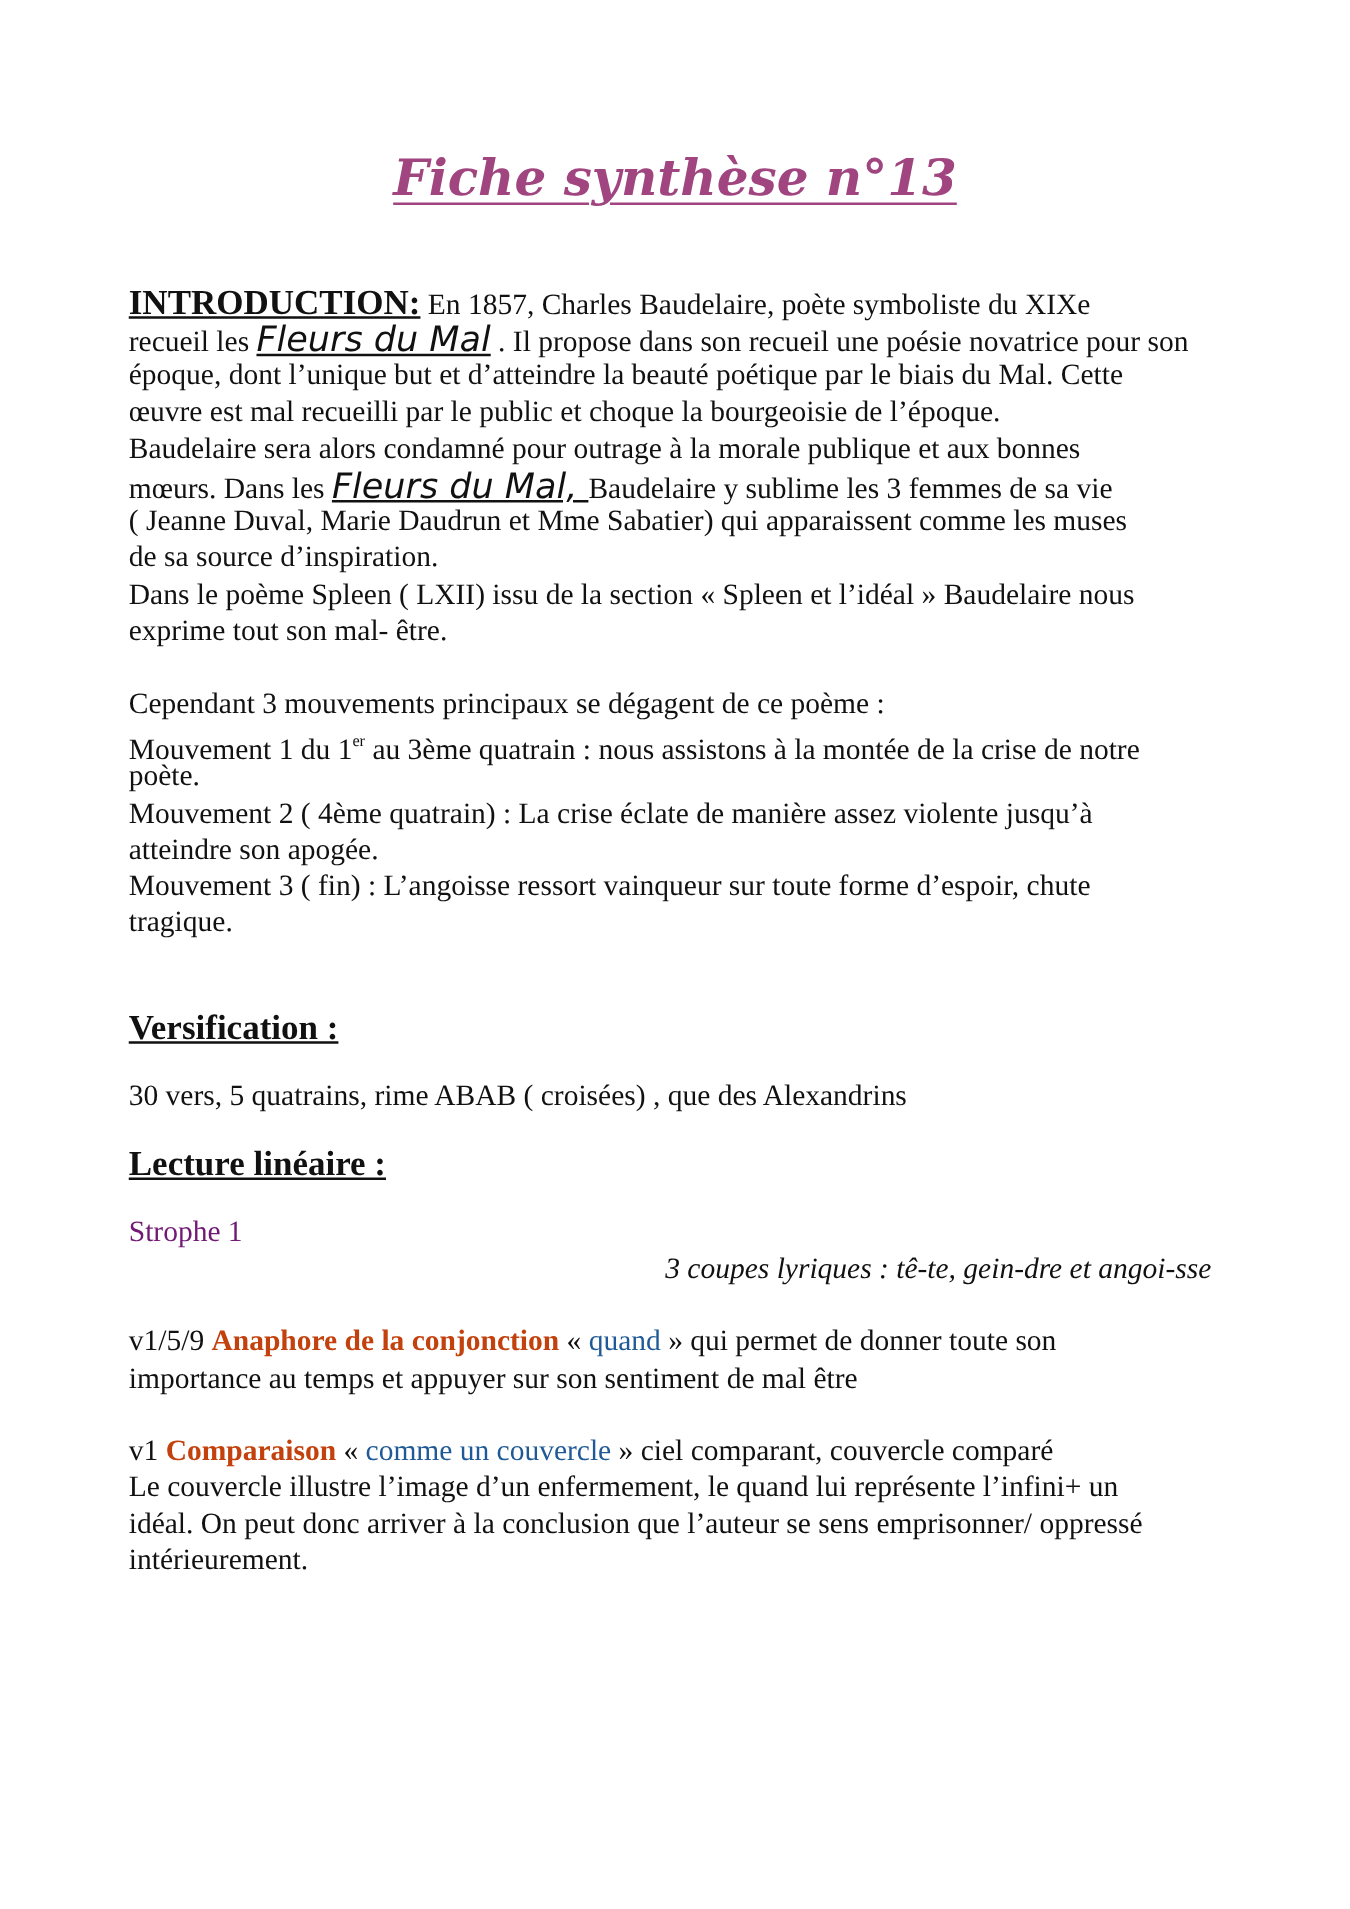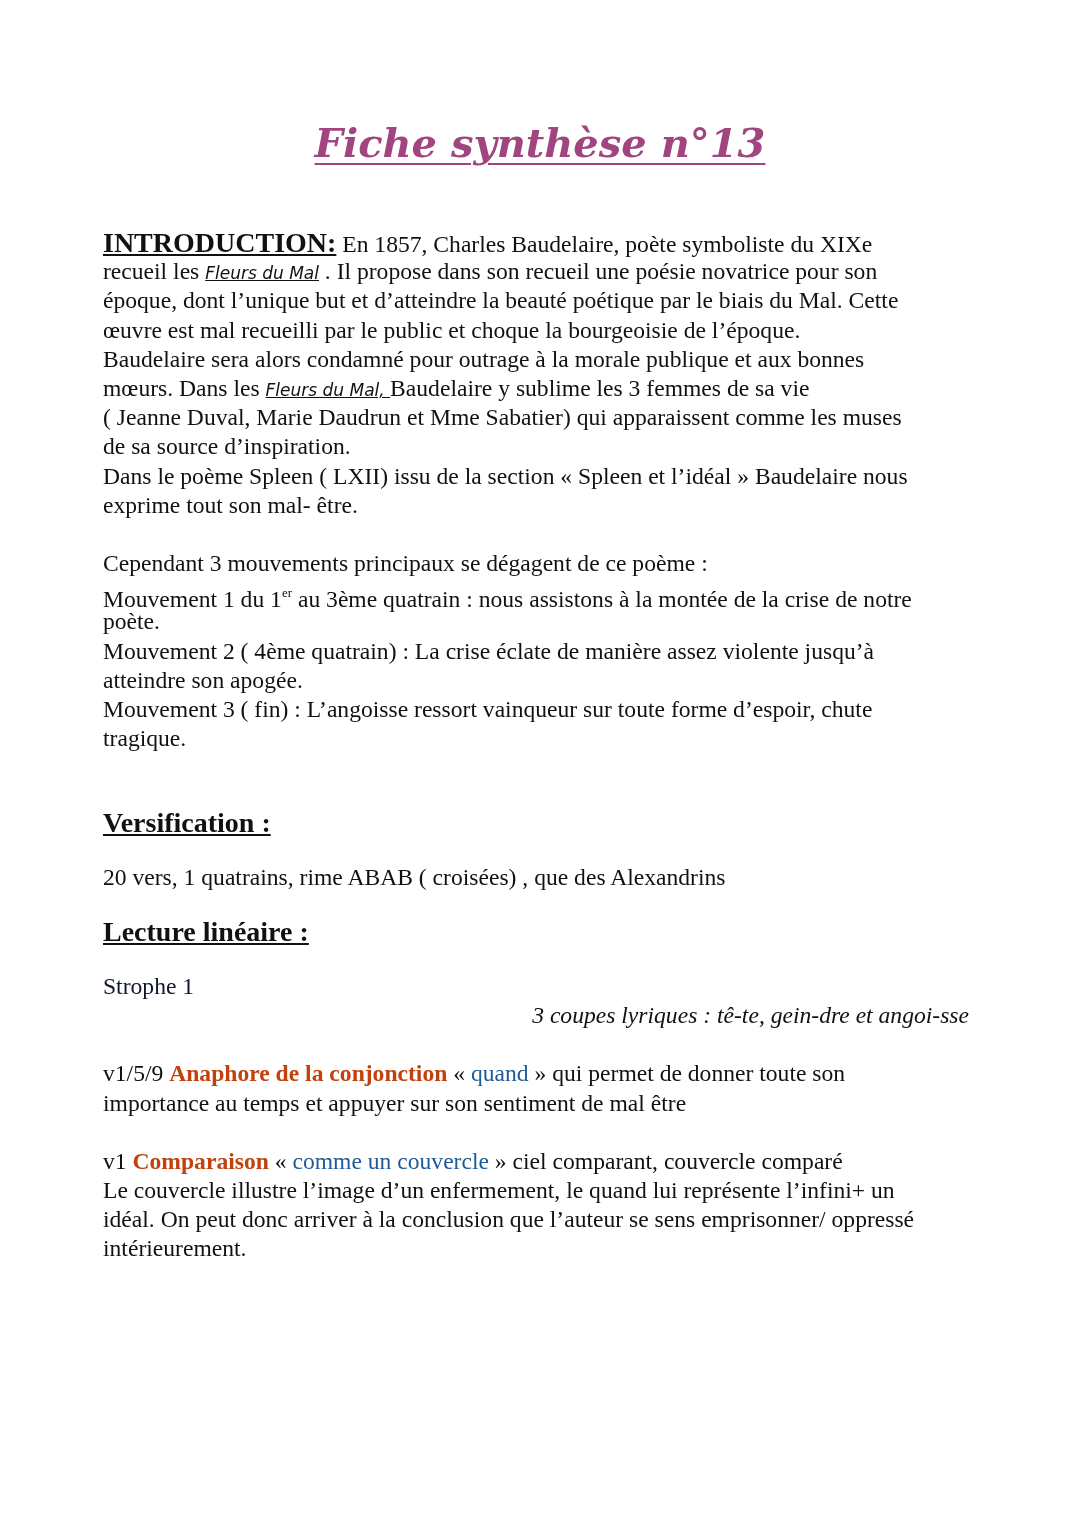--- a/index.html
+++ b/index.html
@@ -7,21 +7,21 @@
          font-family: "Liberation Serif", serif; color: #111111; }
   .title { position: absolute; top: 119px; left: 0; width: 1080px; text-align: center;
            font-family: "DejaVu Serif", serif; font-style: italic; font-weight: bold;
            font-size: 40px; text-decoration: underline; text-decoration-thickness: 2px;
            text-underline-offset: 6px; }
   .page { position: absolute; left: 103px; top: 228px; width: 880px;
           font-size: 23.6px; line-height: 29.2px; }
   .line { white-space: nowrap; height: 29.2px; }
   .blank { height: 29.2px; }
   .head-intro { font-weight: bold; text-decoration: underline; font-size: 28px; }
-  .sans-it { font-family: "DejaVu Sans", sans-serif; font-style: italic; font-size: 17px; text-decoration: underline; }
+  .sans-it { font-family: "DejaVu Sans", sans-serif; font-style: italic; font-size: 28px; text-decoration: underline; }
   .sup { font-size: 13px; vertical-align: 10px; }
   .section-head { font-weight: bold; text-decoration: underline; font-size: 28px;
                   height: 36px; line-height: 36px; font-family: "Liberation Serif", serif; }
   .strophe { height: 29.2px; }
   .note { text-align: right; font-style: italic; padding-right: 14px; }
   .red { color: #c2410c; font-weight: bold; }
   .blue { color: #1f5a96; }
   .gap-s { height: 22px; }
 </style>
 </head>
@@ -56,27 +56,27 @@
     <div class="line">tragique.</div>
   </div>
 
   <div class="blank"></div>
 
 
   <div class="gap-s"></div>
 
   <div class="section-head">Versification :</div>
   <div class="gap-s"></div>
-  <div class="line">20 vers, 1 quatrains, rime ABAB ( croisées) , que des Alexandrins</div>
+  <div class="line">30 vers, 5 quatrains, rime ABAB ( croisées) , que des Alexandrins</div>
 
   <div class="gap-s"></div>
 
   <div class="section-head">Lecture linéaire :</div>
   <div class="gap-s"></div>
-  <div class="line strophe" style="color:#0f172a;">Strophe 1</div>
+  <div class="line strophe" style="color:#701a75;">Strophe 1</div>
   <div class="line note">3 coupes lyriques : tê-te, gein-dre et angoi-sse</div>
 
   <div class="blank"></div>
 
   <div>
     <div class="line"><span>v1/5/9 </span><span class="red">Anaphore de la conjonction</span><span> « </span><span class="blue">quand</span><span> » qui permet de donner toute son</span></div>
     <div class="line">importance au temps et appuyer sur son sentiment de mal être</div>
   </div>
 
   <div class="blank"></div>

